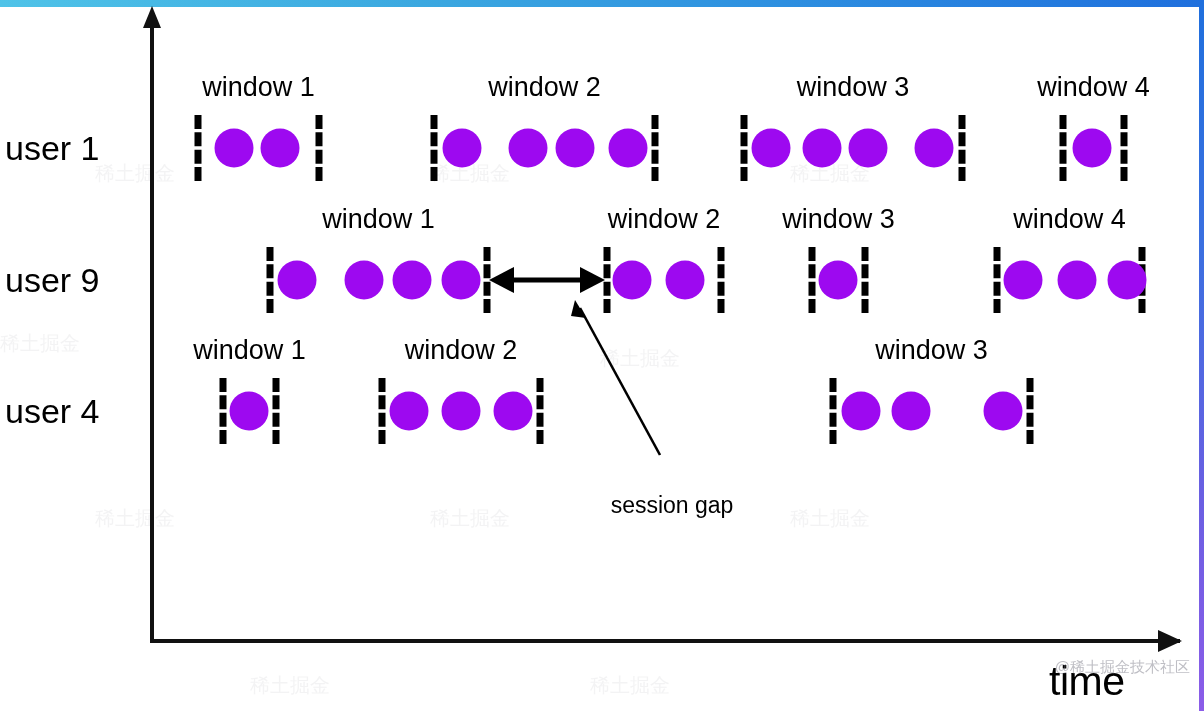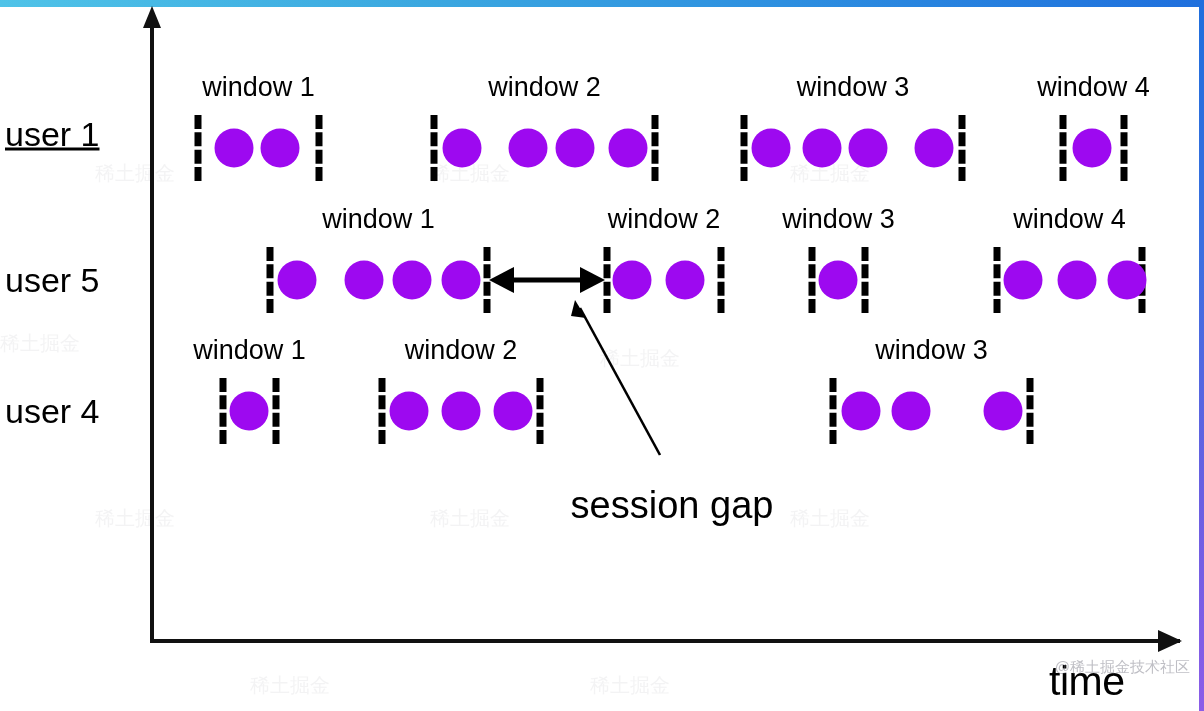--- a/index.html
+++ b/index.html
@@ -140,21 +140,21 @@
   .gap-head-r {
     position: absolute;
     width: 0; height: 0;
     border-top: 13px solid transparent;
     border-bottom: 13px solid transparent;
     border-left: 25px solid #000000;
     transform: translateY(-50%);
   }
   .gap-label {
     position: absolute;
-    font-size: 38px;
+    font-size: 23px;
     color: #000000;
     white-space: nowrap;
     transform: translate(-50%, -50%);
   }
   .pointer-svg {
     position: absolute;
     left: 0; top: 0;
     width: 1204px; height: 711px;
     pointer-events: none;
   }
@@ -178,21 +178,21 @@
   <div class="wm" style="left:250px; top:672px;">稀土掘金</div>
   <div class="wm" style="left:590px; top:672px;">稀土掘金</div>
 
   <div class="axis-y-head"></div>
   <div class="axis-y"></div>
   <div class="axis-x"></div>
   <div class="axis-x-head"></div>
   <div class="time-label">time</div>
 
   <div id="rows-layer">
-      <div class="user-label" style="top: 134px; text-decoration: underline;">user 1</div>
+      <div class="user-label" style="top: 148px;">user 1</div>
       <div class="window">
         <div class="win-title" style="left: 258.5px; top: 87px;">window 1</div>
         <div class="bound" style="left: 198px; top: 148px;"></div>
         <div class="bound" style="left: 319px; top: 148px;"></div>
         <div class="dot" style="left: 234px; top: 148px; width: 39px; height: 39px; background: rgb(157, 9, 240);"></div>
         <div class="dot" style="left: 280px; top: 148px; width: 39px; height: 39px; background: rgb(157, 9, 240);"></div>
       </div>
       <div class="window">
         <div class="win-title" style="left: 544.5px; top: 87px;">window 2</div>
         <div class="bound" style="left: 434px; top: 148px;"></div>
@@ -210,21 +210,21 @@
         <div class="dot" style="left: 822px; top: 148px; width: 39px; height: 39px; background: rgb(157, 9, 240);"></div>
         <div class="dot" style="left: 868px; top: 148px; width: 39px; height: 39px; background: rgb(157, 9, 240);"></div>
         <div class="dot" style="left: 934px; top: 148px; width: 39px; height: 39px; background: rgb(157, 9, 240);"></div>
       </div>
       <div class="window">
         <div class="win-title" style="left: 1093.5px; top: 87px;">window 4</div>
         <div class="bound" style="left: 1063px; top: 148px;"></div>
         <div class="bound" style="left: 1124px; top: 148px;"></div>
         <div class="dot" style="left: 1092px; top: 148px; width: 39px; height: 39px; background: rgb(157, 9, 240);"></div>
       </div>
-      <div class="user-label" style="top: 280px;">user 5</div>
+      <div class="user-label" style="top: 280px;">user 9</div>
       <div class="window">
         <div class="win-title" style="left: 378.5px; top: 219px;">window 1</div>
         <div class="bound" style="left: 270px; top: 280px;"></div>
         <div class="bound" style="left: 487px; top: 280px;"></div>
         <div class="dot" style="left: 297px; top: 280px; width: 39px; height: 39px; background: rgb(157, 9, 240);"></div>
         <div class="dot" style="left: 364px; top: 280px; width: 39px; height: 39px; background: rgb(157, 9, 240);"></div>
         <div class="dot" style="left: 412px; top: 280px; width: 39px; height: 39px; background: rgb(157, 9, 240);"></div>
         <div class="dot" style="left: 461px; top: 280px; width: 39px; height: 39px; background: rgb(157, 9, 240);"></div>
       </div>
       <div class="window">

